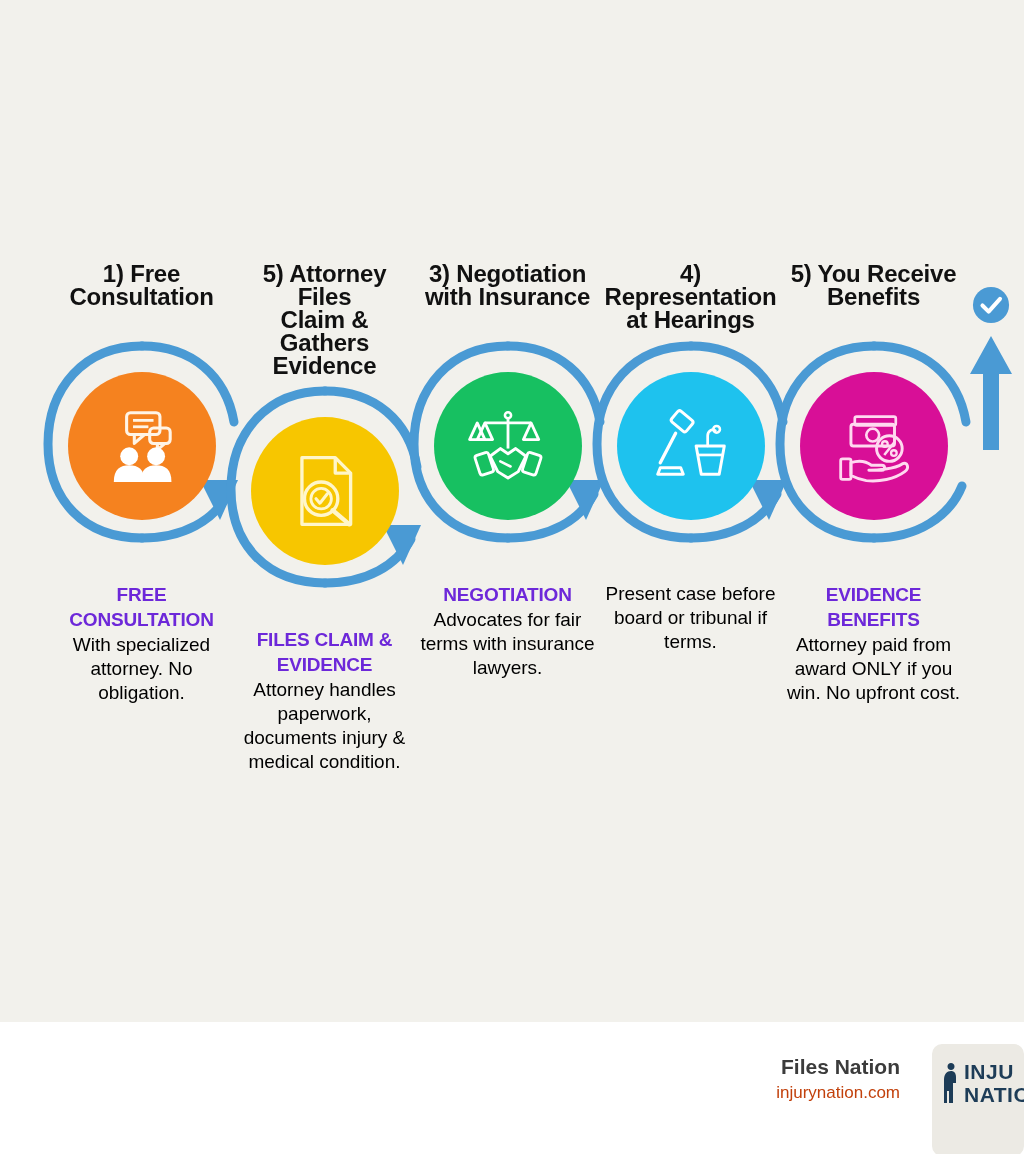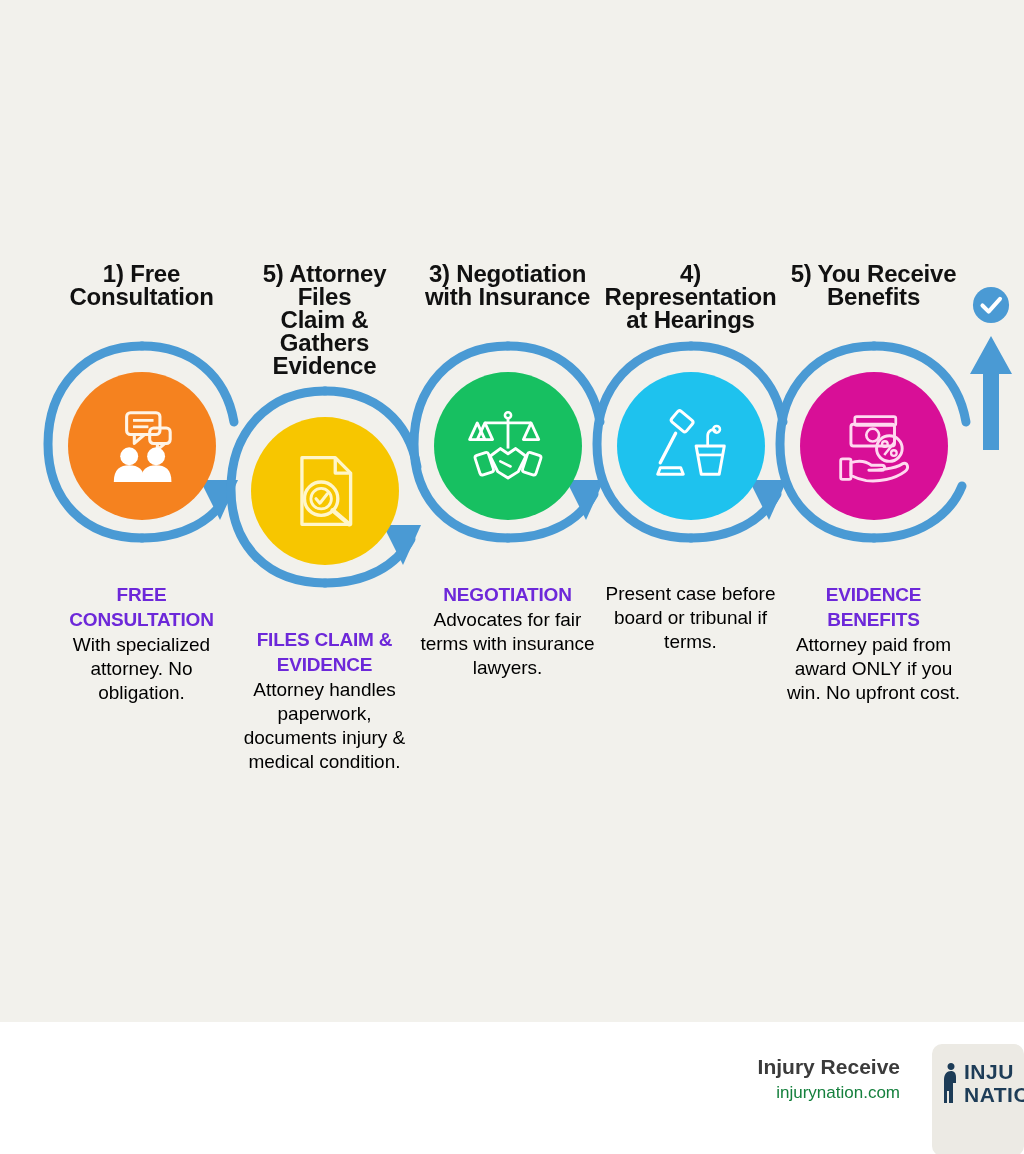--- a/index.html
+++ b/index.html
@@ -65,21 +65,21 @@
   .end-arrow{position:absolute;right:12px;top:330px;width:42px;height:120px;overflow:visible;}
 
   
   .footer{
     position:absolute;left:0;top:1022px;width:1024px;height:132px;background:#ffffff;
   }
   .brand{
     position:absolute;right:124px;top:32px;text-align:right;
   }
   .brand-name{font-size:21px;font-weight:bold;color:#3b3b3b;line-height:26px;}
-  .brand-url{font-size:17px;color:#15803d;line-height:24px;margin-top:1px;}
+  .brand-url{font-size:17px;color:#c2410c;line-height:24px;margin-top:1px;}
   .logo-card{
     position:absolute;right:0px;top:22px;width:92px;height:112px;
     background:#eceae4;border-radius:10px;overflow:hidden;
   }
   .logo-inner{position:absolute;left:10px;top:16px;display:flex;align-items:center;gap:6px;}
   .logo-mark{width:16px;height:44px;flex:0 0 auto;}
   .logo-words{font-size:21px;font-weight:bold;color:#1d3c57;line-height:23px;letter-spacing:0.5px;white-space:nowrap;}
 </style>
 </head>
 <body>
@@ -265,21 +265,21 @@
       <path d="M11 20.5 L17.5 27 L29.5 13.5" fill="none" stroke="#ffffff" stroke-width="4.2" stroke-linecap="round" stroke-linejoin="round"></path>
     </svg>
     <svg class="end-arrow" viewBox="0 0 42 120">
       <polygon points="21,6 42,44 29,44 29,120 13,120 13,44 0,44" fill="#4a9ad4"></polygon>
     </svg>
 
   </div>
 
   <div class="footer">
     <div class="brand">
-      <div class="brand-name">Injury Receive</div>
+      <div class="brand-name">Files Nation</div>
       <div class="brand-url">injurynation.com</div>
     </div>
     <div class="logo-card">
       <div class="logo-inner">
         <svg class="logo-mark" viewBox="0 0 16 44">
           <path d="M9 2 C11 2 12.5 3.5 12.5 5.5 C12.5 7.5 11 9 9 9 C7 9 5.5 7.5 5.5 5.5 C5.5 3.5 7 2 9 2 Z
                    M9 10 C12 10 14 12 14 16 L14 22 L11 22 L11 42 L7 42 L7 30 L5 30 L5 42 L2 42 L2 19
                    C2 13 5 10 9 10 Z" fill="#1d3c57"></path>
         </svg>
         <div class="logo-words">

